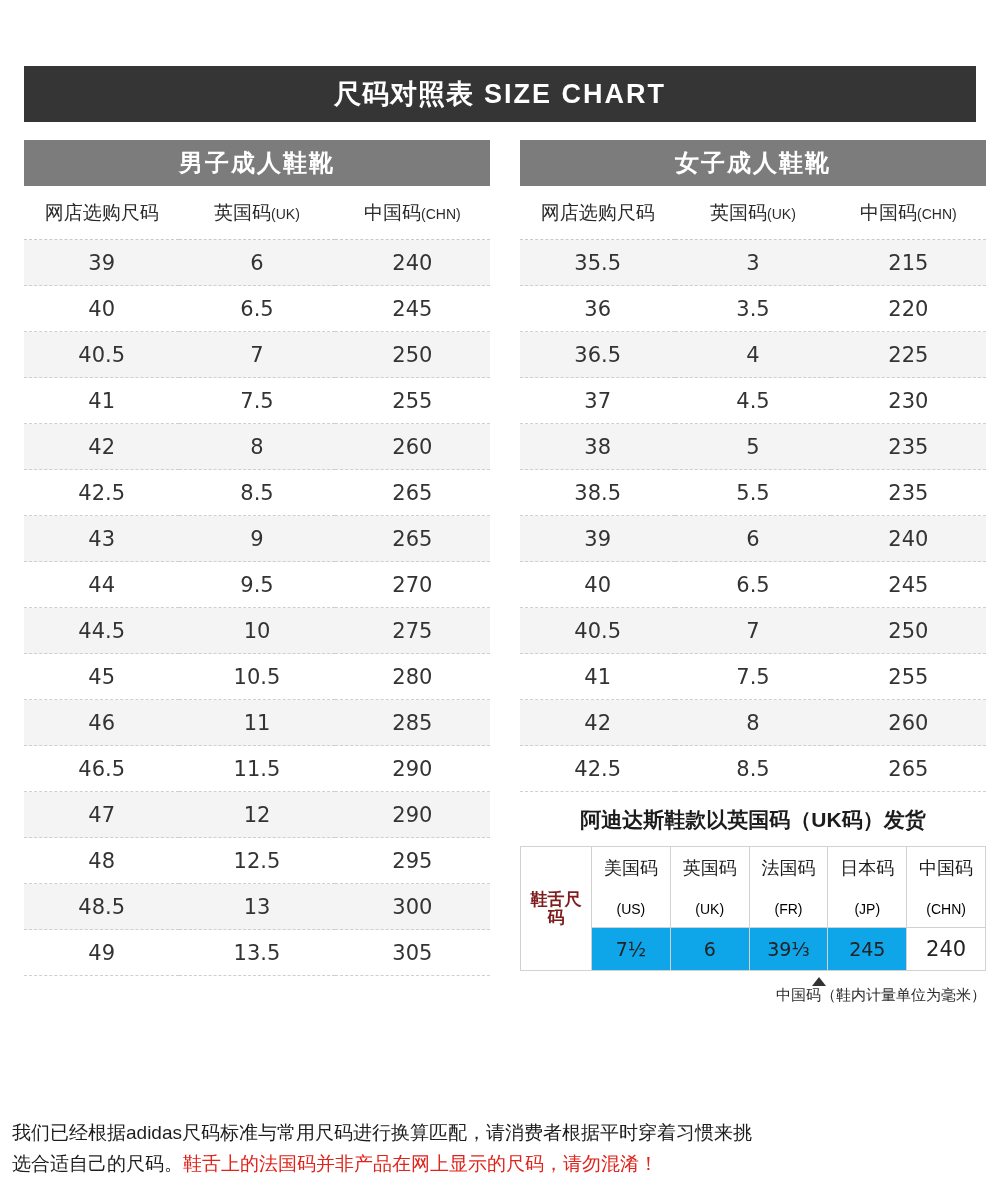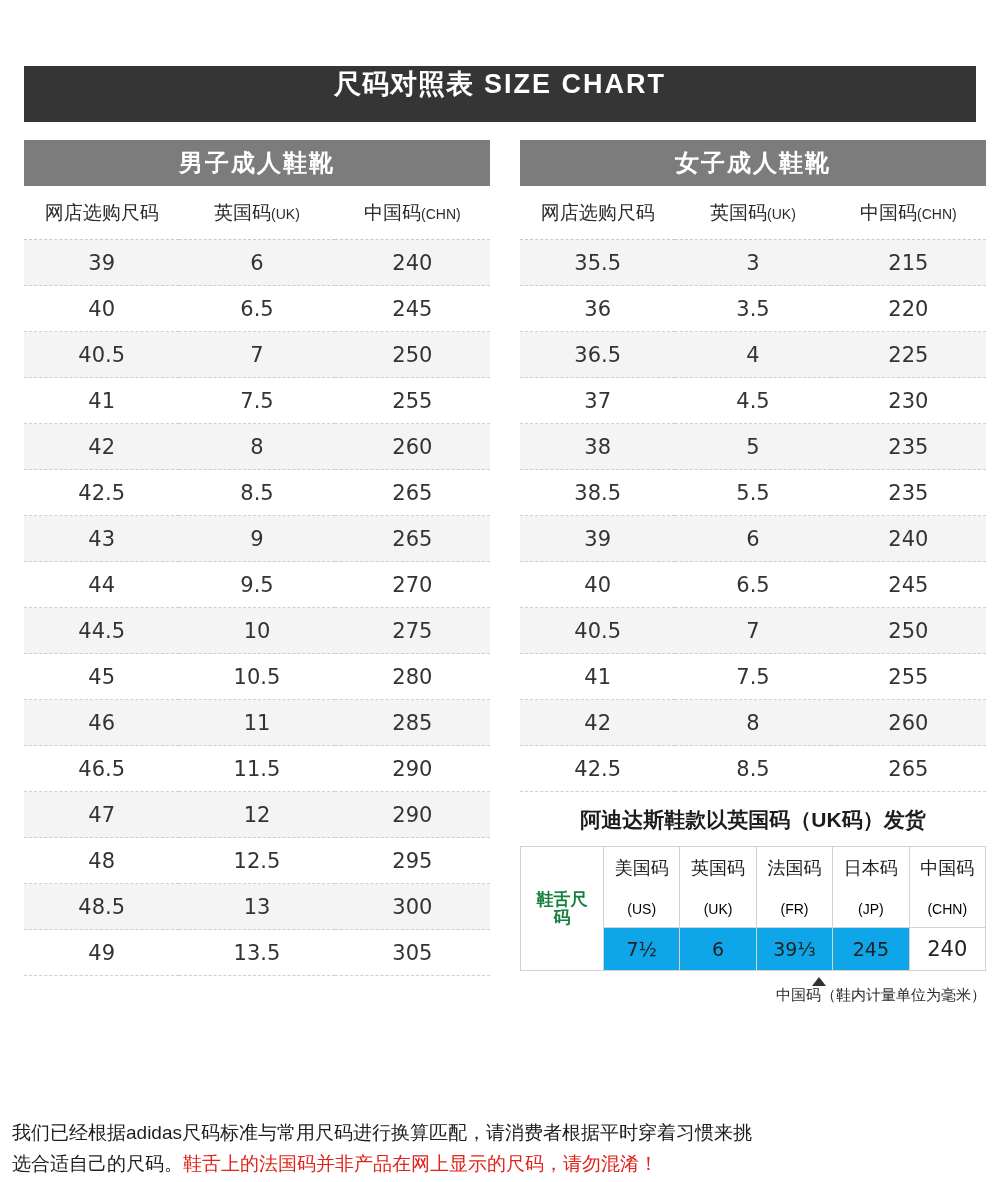--- a/index.html
+++ b/index.html
@@ -22,20 +22,21 @@
     box-sizing: border-box;
     padding: 0 24px;
   }
 
   
   .banner {
     margin-top: 66px;
     height: 56px;
     background: #353535;
     display: flex;
+    align-items: center;
     justify-content: center;
   }
   .banner-title {
     color: #ffffff;
     font-size: 27px;
     font-weight: bold;
     letter-spacing: 1px;
     white-space: nowrap;
   }
   .banner-title .en {
@@ -117,22 +118,22 @@
   table.tongue td, table.tongue th {
     border: 1px solid #d2d2d2;
     text-align: center;
     vertical-align: middle;
   }
   td.tongue-label {
     width: 66px;
     font-size: 17px;
     font-weight: bold;
     line-height: 1.06;
-    padding: 6px 8px;
-    color: #15803d;
+    padding: 6px 2px;
+    color: #7f1d1d;
   }
   table.tongue th.hcell {
     font-weight: normal;
     font-size: 18px;
     padding: 9px 0 8px;
     color: #1c1c1c;
     line-height: 1.35;
     text-align: center;
   }
   table.tongue th.hcell .code {

